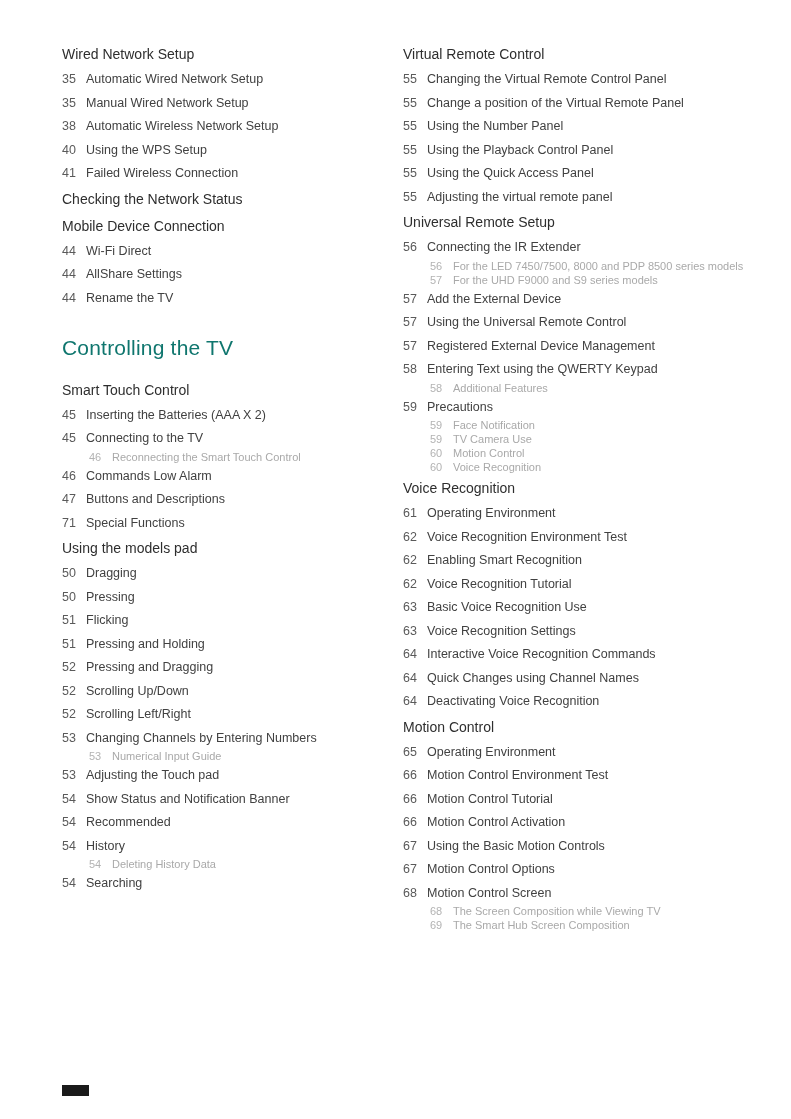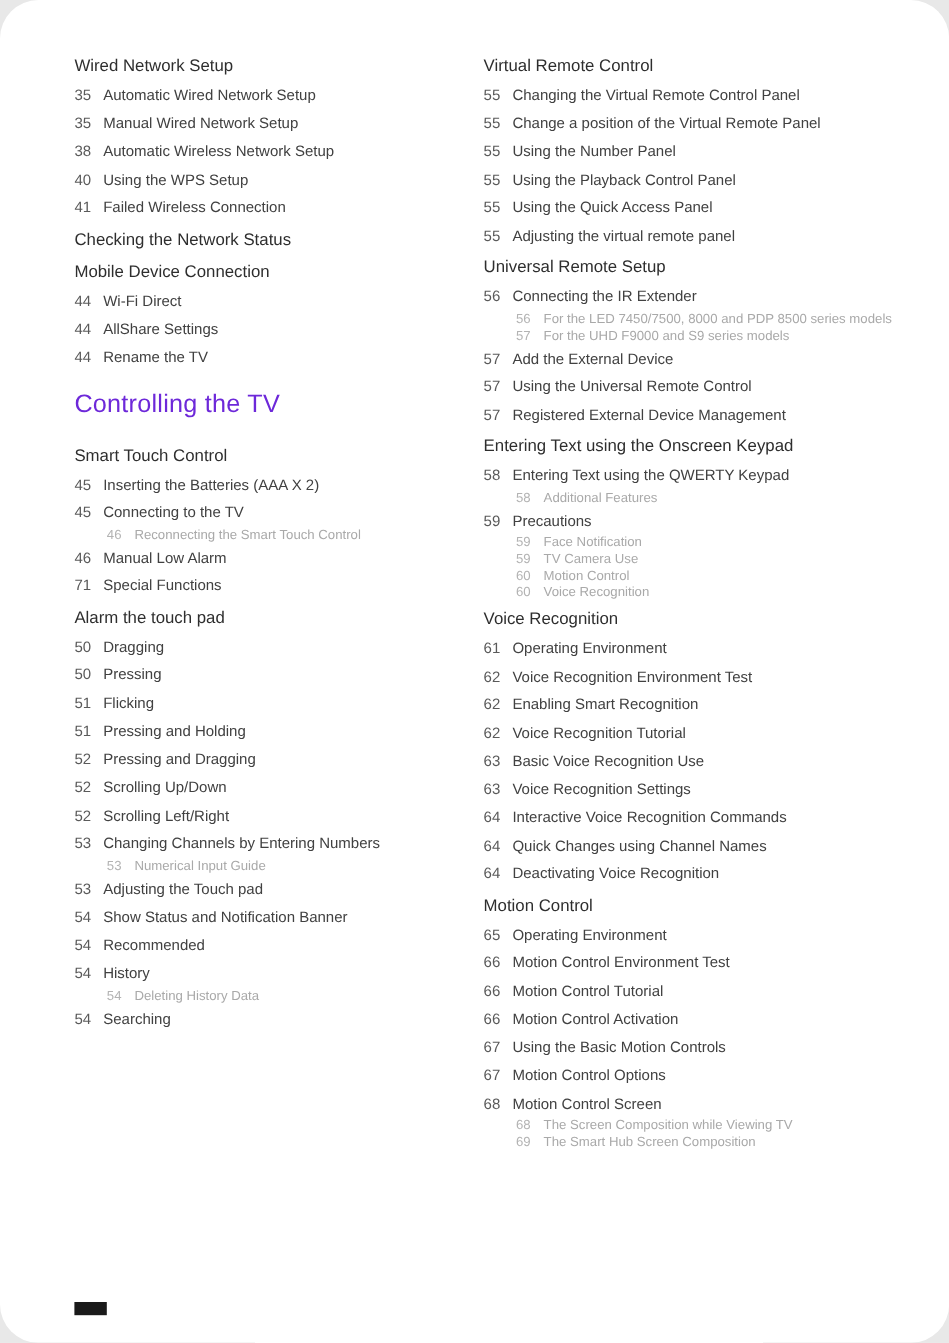--- a/index.html
+++ b/index.html
@@ -4,21 +4,20 @@
 <style>
   html, body { margin: 0; padding: 0; background: #e8e8e8; }
   .page {
     position: relative;
     width: 791px;
     height: 1119px;
     background: #ffffff;
     font-family: "Liberation Sans", sans-serif;
     overflow: hidden;
     margin: 0 auto;
-    border-radius: 32px;
   }
   .toc-columns {
     position: absolute;
     top: 46px;
     left: 62px;
     display: flex;
     gap: 11px;
   }
   .toc-column { width: 330px; }
   .toc-section { }
@@ -26,22 +25,22 @@
     font-size: 14px;
     line-height: 17px;
     margin: 4px 0 10px 0;
     color: #2e2e2e;
     white-space: nowrap;
   }
   .toc-section:first-child .section-heading { margin-top: 0; }
   .chapter-heading {
     font-size: 21px;
     line-height: 24px;
-    margin: 20px 0 22px 0;
-    color: #6d28d9;
+    margin: 31px 0 22px 0;
+    color: #0f766e;
     letter-spacing: 0.2px;
     white-space: nowrap;
   }
   .toc-item {
     display: flex;
     font-size: 12.5px;
     line-height: 13px;
     margin-bottom: 10.5px;
     color: #414141;
     white-space: nowrap;
@@ -134,29 +133,33 @@
           <div class="toc-item">
             <span class="num">45</span>
             <span class="label">Connecting to the TV</span>
           </div>
           <div class="toc-item sub">
             <span class="num">46</span>
             <span class="label">Reconnecting the Smart Touch Control</span>
           </div>
           <div class="toc-item">
             <span class="num">46</span>
-            <span class="label">Manual Low Alarm</span>
+            <span class="label">Commands Low Alarm</span>
+          </div>
+          <div class="toc-item">
+            <span class="num">47</span>
+            <span class="label">Buttons and Descriptions</span>
           </div>
           <div class="toc-item">
             <span class="num">71</span>
             <span class="label">Special Functions</span>
           </div>
         </section>
         <section class="toc-section">
-          <div class="section-heading">Alarm the touch pad</div>
+          <div class="section-heading">Using the models pad</div>
           <div class="toc-item">
             <span class="num">50</span>
             <span class="label">Dragging</span>
           </div>
           <div class="toc-item">
             <span class="num">50</span>
             <span class="label">Pressing</span>
           </div>
           <div class="toc-item">
             <span class="num">51</span>
@@ -261,21 +264,20 @@
           <div class="toc-item">
             <span class="num">57</span>
             <span class="label">Using the Universal Remote Control</span>
           </div>
           <div class="toc-item">
             <span class="num">57</span>
             <span class="label">Registered External Device Management</span>
           </div>
         </section>
         <section class="toc-section">
-          <div class="section-heading">Entering Text using the Onscreen Keypad</div>
           <div class="toc-item">
             <span class="num">58</span>
             <span class="label">Entering Text using the QWERTY Keypad</span>
           </div>
           <div class="toc-item sub">
             <span class="num">58</span>
             <span class="label">Additional Features</span>
           </div>
         </section>
         <section class="toc-section">

